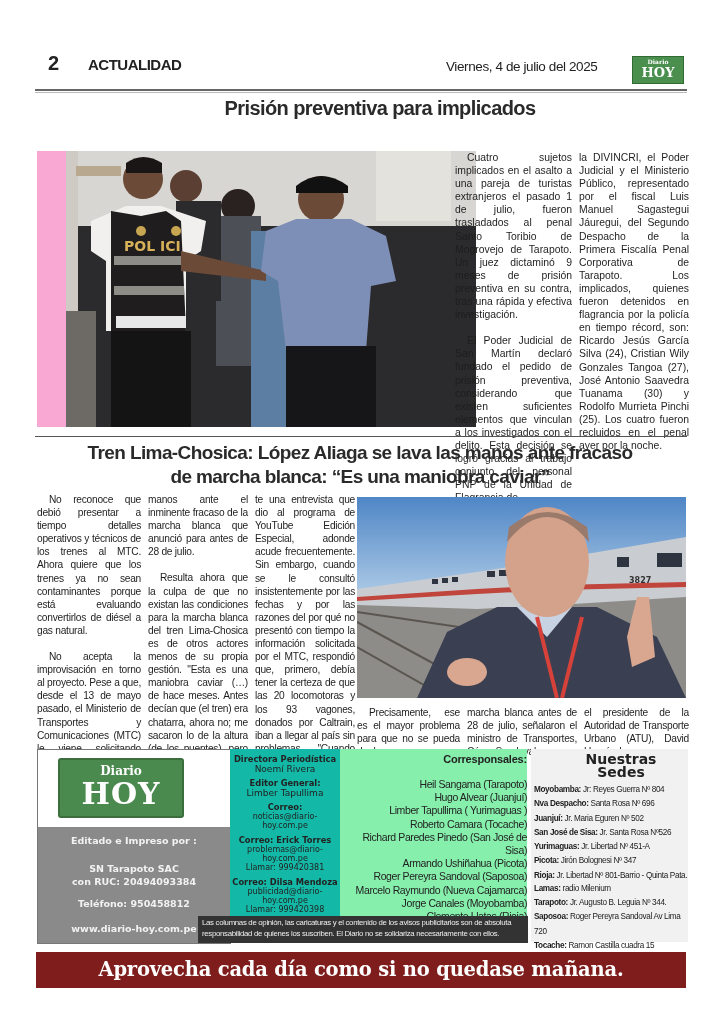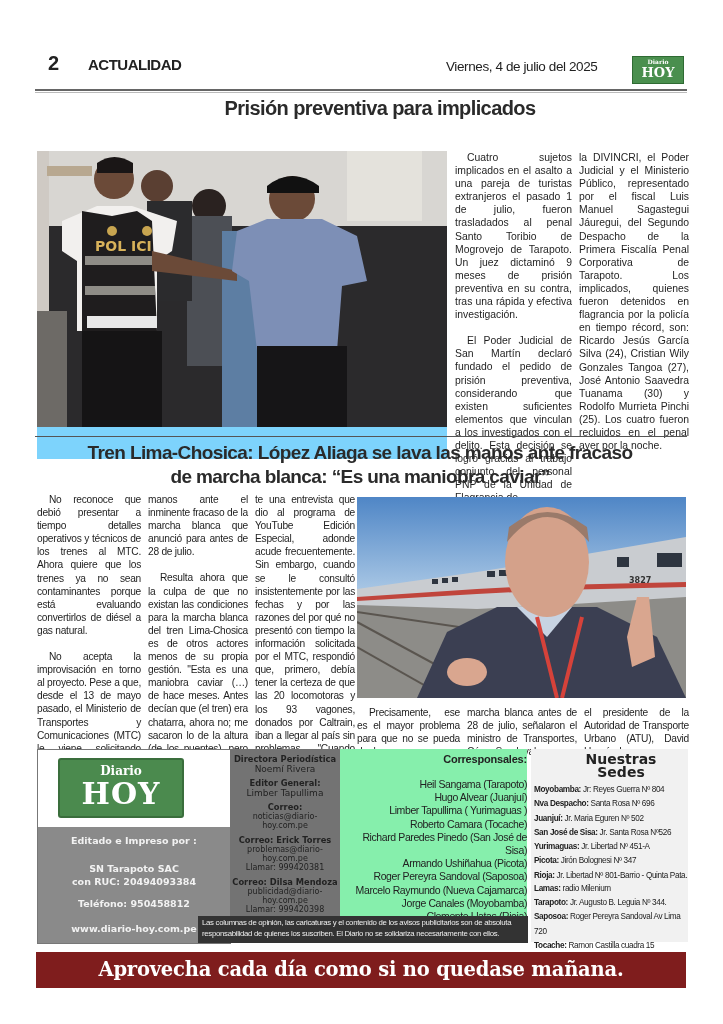--- a/index.html
+++ b/index.html
@@ -7,21 +7,21 @@
   .abs{position:absolute;}
   .page-num{left:48px;top:52px;font-size:20px;font-weight:bold;}
   .section{left:88px;top:56px;font-size:15px;font-weight:bold;letter-spacing:-0.5px;}
   .date{left:446px;top:59px;font-size:13.5px;letter-spacing:-0.4px;}
   .logo-small{left:632px;top:56px;width:50px;height:26px;background:#4a8f4e;border:1px solid #2f6b33;color:#fff;text-align:center;font-family:"DejaVu Serif",serif;font-weight:bold;}
   .logo-small .d{font-size:6px;line-height:8px;display:block;padding-top:1px;}
   .logo-small .h{font-size:13px;line-height:14px;display:block;}
   .rule-top{left:35px;top:89px;width:652px;height:2px;background:#666;}
   .rule-top2{left:35px;top:92px;width:652px;height:1px;background:#bbb;}
   .h1{left:130px;width:500px;top:95px;text-align:center;font-size:20px;font-weight:bold;line-height:26px;letter-spacing:-0.6px;color:#2a2a2a;}
-  .photo1{left:37px;top:151px;width:410px;height:308px;overflow:hidden;background:#7dd3fc;}
+  .photo1{left:37px;top:151px;width:410px;height:276px;overflow:hidden;background:#f9a8d4;padding-left:29px;}
   .col{font-size:10.4px;line-height:13.1px;text-align:justify;color:#1e1e1e;}
   .col p{margin:0 0 13px 0;text-indent:12px;}
   .c1a{left:455px;top:151px;width:117px;}
   .c1b{left:579px;top:151px;width:110px;}
   .rule-mid{left:35px;top:436px;width:652px;height:1px;background:#555;}
   .h2{left:50px;width:620px;top:441px;text-align:center;font-size:19px;font-weight:bold;line-height:24px;letter-spacing:-0.6px;color:#2a2a2a;}
   .col2{font-size:10.2px;line-height:13.1px;text-align:justify;color:#1e1e1e;letter-spacing:-0.25px;}
   .col2 p{margin:0 0 13px 0;text-indent:12px;}
   .c2a{left:37px;top:493px;width:104px;}
   .c2b{left:148px;top:493px;width:100px;}
@@ -30,21 +30,21 @@
   .c3a{left:357px;top:706px;width:103px;}
   .c3b{left:467px;top:706px;width:110px;}
   .c3c{left:584px;top:706px;width:105px;}
   
   .mast{left:37px;top:749px;width:192px;height:193px;border:1px solid #777;background:#fff;}
   .mast-logo{position:absolute;left:20px;top:8px;width:122px;height:56px;background:#4b8a4e;border:2px solid #3a6e3c;border-radius:3px;color:#fff;text-align:center;font-family:"DejaVu Serif",serif;font-weight:bold;}
   .mast-logo .d{font-size:12px;display:block;margin-top:4px;}
   .mast-logo .h{font-size:30px;display:block;line-height:32px;letter-spacing:1px;}
   .mast-grey{position:absolute;left:0;top:77px;width:192px;height:116px;background:#8a8a8a;color:#f2f2f2;text-align:center;font-family:"DejaVu Sans",sans-serif;font-weight:bold;font-size:9.5px;}
   .mast-grey div{position:absolute;left:0;width:100%;}
-  .staff{left:230px;top:749px;width:110px;height:167px;background:#737373;text-align:center;font-family:"DejaVu Sans",sans-serif;}
+  .staff{left:230px;top:749px;width:110px;height:167px;background:#14b8a6;text-align:center;font-family:"DejaVu Sans",sans-serif;}
   .staff .lbl{font-weight:bold;font-size:8.3px;color:#222;}
   .staff .val{font-size:9px;color:#222;}
   .staff .sm{font-size:8px;}
   .corr{left:340px;top:749px;width:187px;height:167px;background:#86efac;text-align:right;font-family:"Liberation Sans",sans-serif;}
   .corr-title{font-weight:bold;font-size:11px;margin-top:4px;letter-spacing:-0.2px;}
   .corr-list{margin-top:13px;font-size:10.5px;line-height:13.2px;letter-spacing:-0.4px;}
   .disclaimer{left:198px;top:916px;width:330px;height:27px;background:#333;color:#eee;font-size:7.8px;line-height:11px;padding:1px 4px;box-sizing:border-box;letter-spacing:-0.3px;}
   .sedes{left:531px;top:749px;width:157px;height:193px;background:#f1f1f1;}
   .sedes-title{text-align:center;font-weight:bold;font-size:14px;line-height:13px;margin-top:4px;font-family:"DejaVu Sans",sans-serif;color:#222;padding-left:23px;}
   .sedes-list{margin:4px 0 0 3px;font-size:8.2px;line-height:14.3px;letter-spacing:-0.35px;color:#222;}

